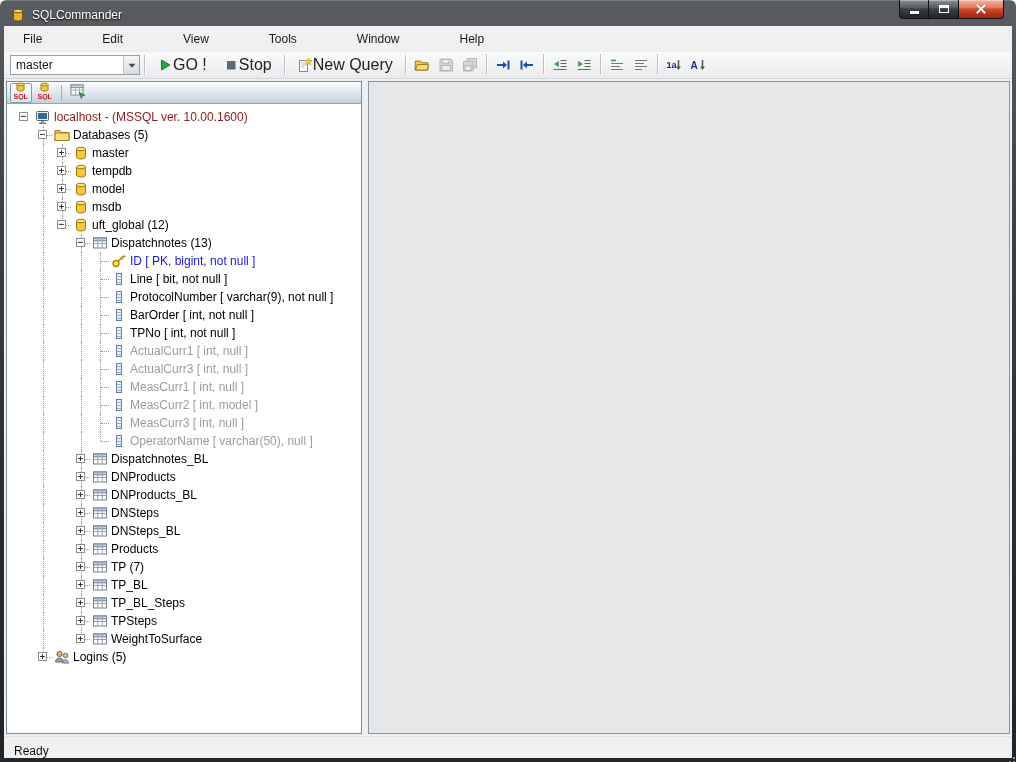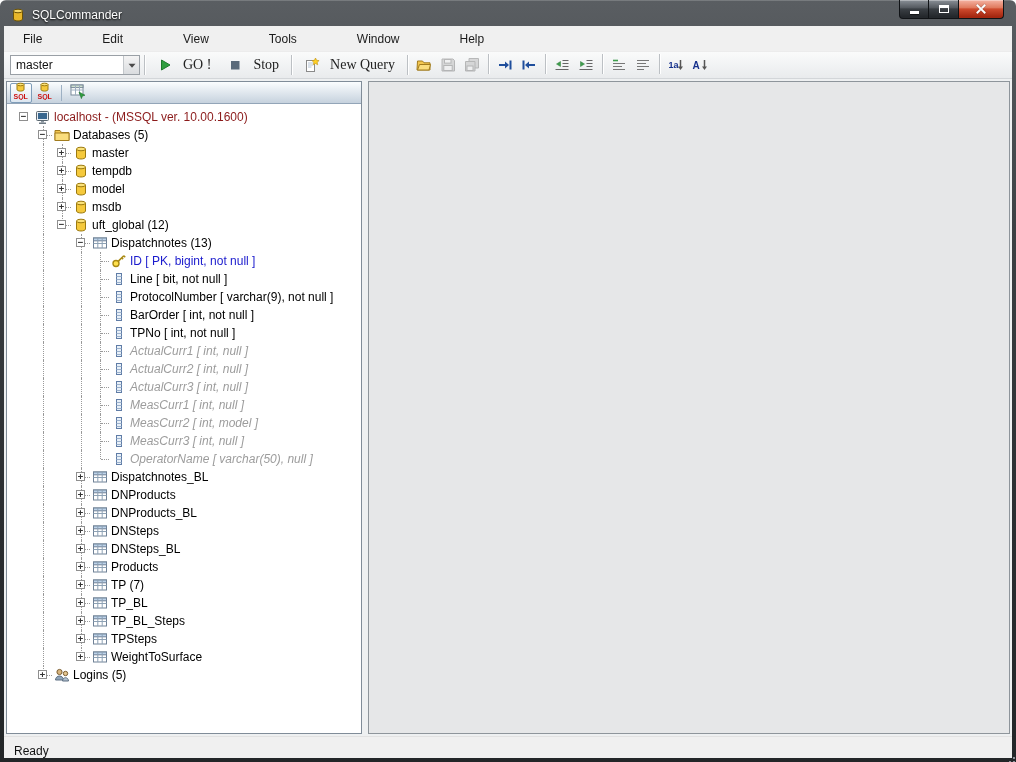--- a/index.html
+++ b/index.html
@@ -41,21 +41,21 @@
              padding:0 6px; background:linear-gradient(180deg,#fafbfb,#e9ebed);
              border-bottom:1px solid #d3d6d9; }
   .combo { width:130px; height:20px; background:#fff; border:1px solid #9aa0a6;
            display:flex; align-items:center; padding-left:5px; cursor:pointer; }
   .combo-text { flex:1; font-size:12px; color:#111; }
   .combo-arrow { width:16px; height:18px; display:flex; align-items:center; justify-content:center;
                  background:linear-gradient(180deg,#f4f4f4,#d9dcdf); border-left:1px solid #c2c6ca; }
   .tsep { width:1px; height:20px; background:#bcc0c4; box-shadow:1px 0 0 #fff; margin:0 4px; flex:0 0 1px; }
   .tbtn { height:22px; display:flex; align-items:center; justify-content:center;
           border:1px solid transparent; border-radius:2px; cursor:pointer; }
-  .tbtn.labeled { padding:0 7px; gap:10px; font-size:14px; color:#222;font-family:Liberation Serif, serif; }
+  .tbtn.labeled { padding:0 7px; gap:0; font-size:16px; color:#222; }
   .tbtn.icon-only { width:24px; }
   .tbtn.disabled { filter:grayscale(1); opacity:.45; cursor:default; }
   .ticon16 { width:16px; height:16px; display:inline-flex; }
   .tgroup { display:flex; }
   
   .main { flex:1; display:flex; padding:2px; gap:0; background:#eef0f1; min-height:0; }
   .left-panel { width:356px; flex:0 0 356px; background:#fff; border:1px solid #808c98;
                 display:flex; flex-direction:column; min-height:0; }
   .panel-tabs { height:22px; flex:0 0 22px; display:flex; align-items:center; gap:2px;
                 padding:0 3px; background:linear-gradient(180deg,#fbfdfe,#c6d2de);
@@ -80,21 +80,21 @@
                   border-top:1px dotted #9a9a9a; }
   .tconn.root::before,.tconn.root::after { display:none; }
   .expander { position:absolute; left:4px; top:4px; width:9px; height:9px;
               background:#fff; border:1px solid #8f8f8f;
               font:bold 9px/7px "DejaVu Sans Mono", monospace; text-align:center;
               color:#333; cursor:pointer; z-index:1; }
   .ticon { width:18px; flex:0 0 18px; height:16px; display:flex; align-items:center; justify-content:center; }
   .tlabel { font-size:12px; color:#000; padding:0 3px 0 2px; }
   .tlabel.server { color:#8b1a1a; }
   .tlabel.pk { color:#1a1acd; }
-  .tlabel.nullable { color:#9c9c9c;font-style:italic; }
+  .tlabel.nullable { color:#9c9c9c; }
   
   .statusbar { height:22px; flex:0 0 22px; background:#f0f0f0; border-top:1px solid #e2e2e2;
                display:flex; align-items:flex-end; padding:0 10px; font-size:12px; color:#111;
                position:relative; }
   .grip { position:absolute; right:3px; bottom:3px; width:2px; height:2px; background:transparent;
           box-shadow:10px 0 0 #8d9199, 10px 4px 0 #8d9199, 10px 8px 0 #8d9199,
                      6px 4px 0 #8d9199, 6px 8px 0 #8d9199, 2px 8px 0 #8d9199; }
 </style>
 </head>
 <body>
@@ -497,34 +497,20 @@
               <span class="tguide vline"></span>
               <span class="tguide"></span>
               <span class="tguide vline"></span>
               <span class="tconn tee"></span>
               <span class="ticon">
                 <svg viewBox="0 0 16 16" width="16" height="16">
                   <rect x="5.5" y="2.5" width="5" height="11" fill="#e8f0f8" stroke="#5f7ca6"></rect>
                   <path d="M5.5 5.5h5M5.5 8.5h5M5.5 11.5h5" stroke="#9ab0cc"></path>
                 </svg>
               </span>
-              <span class="tlabel nullable">ActualCurr2 [ int, null ]</span>
-            </div>
-            <div class="tree-row">
-              <span class="tguide"></span>
-              <span class="tguide vline"></span>
-              <span class="tguide"></span>
-              <span class="tguide vline"></span>
-              <span class="tconn tee"></span>
-              <span class="ticon">
-                <svg viewBox="0 0 16 16" width="16" height="16">
-                  <rect x="5.5" y="2.5" width="5" height="11" fill="#e8f0f8" stroke="#5f7ca6"></rect>
-                  <path d="M5.5 5.5h5M5.5 8.5h5M5.5 11.5h5" stroke="#9ab0cc"></path>
-                </svg>
-              </span>
               <span class="tlabel nullable">ActualCurr3 [ int, null ]</span>
             </div>
             <div class="tree-row">
               <span class="tguide"></span>
               <span class="tguide vline"></span>
               <span class="tguide"></span>
               <span class="tguide vline"></span>
               <span class="tconn tee"></span>
               <span class="ticon">
                 <svg viewBox="0 0 16 16" width="16" height="16">

